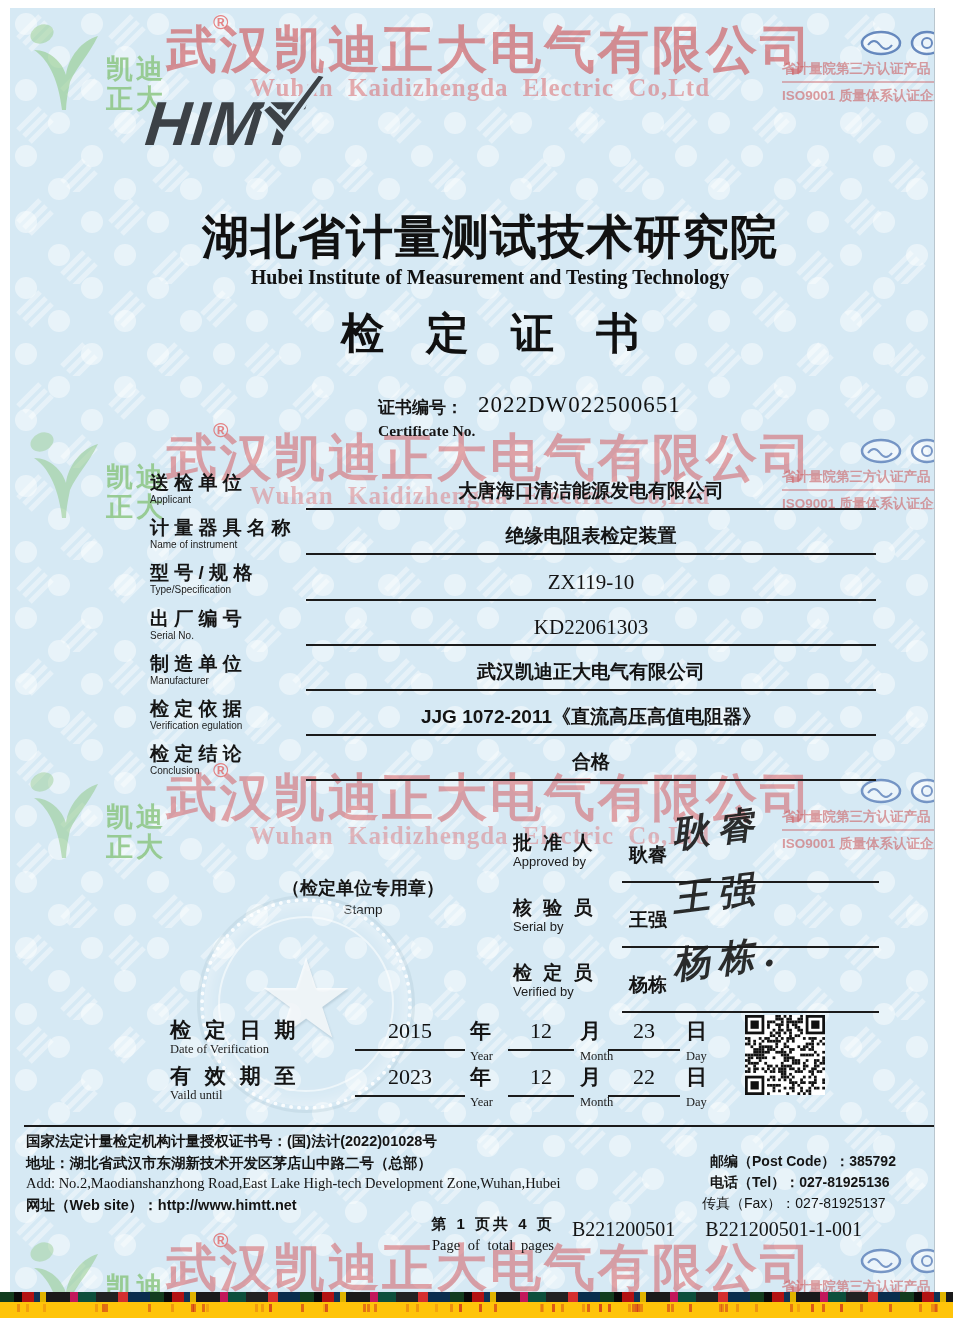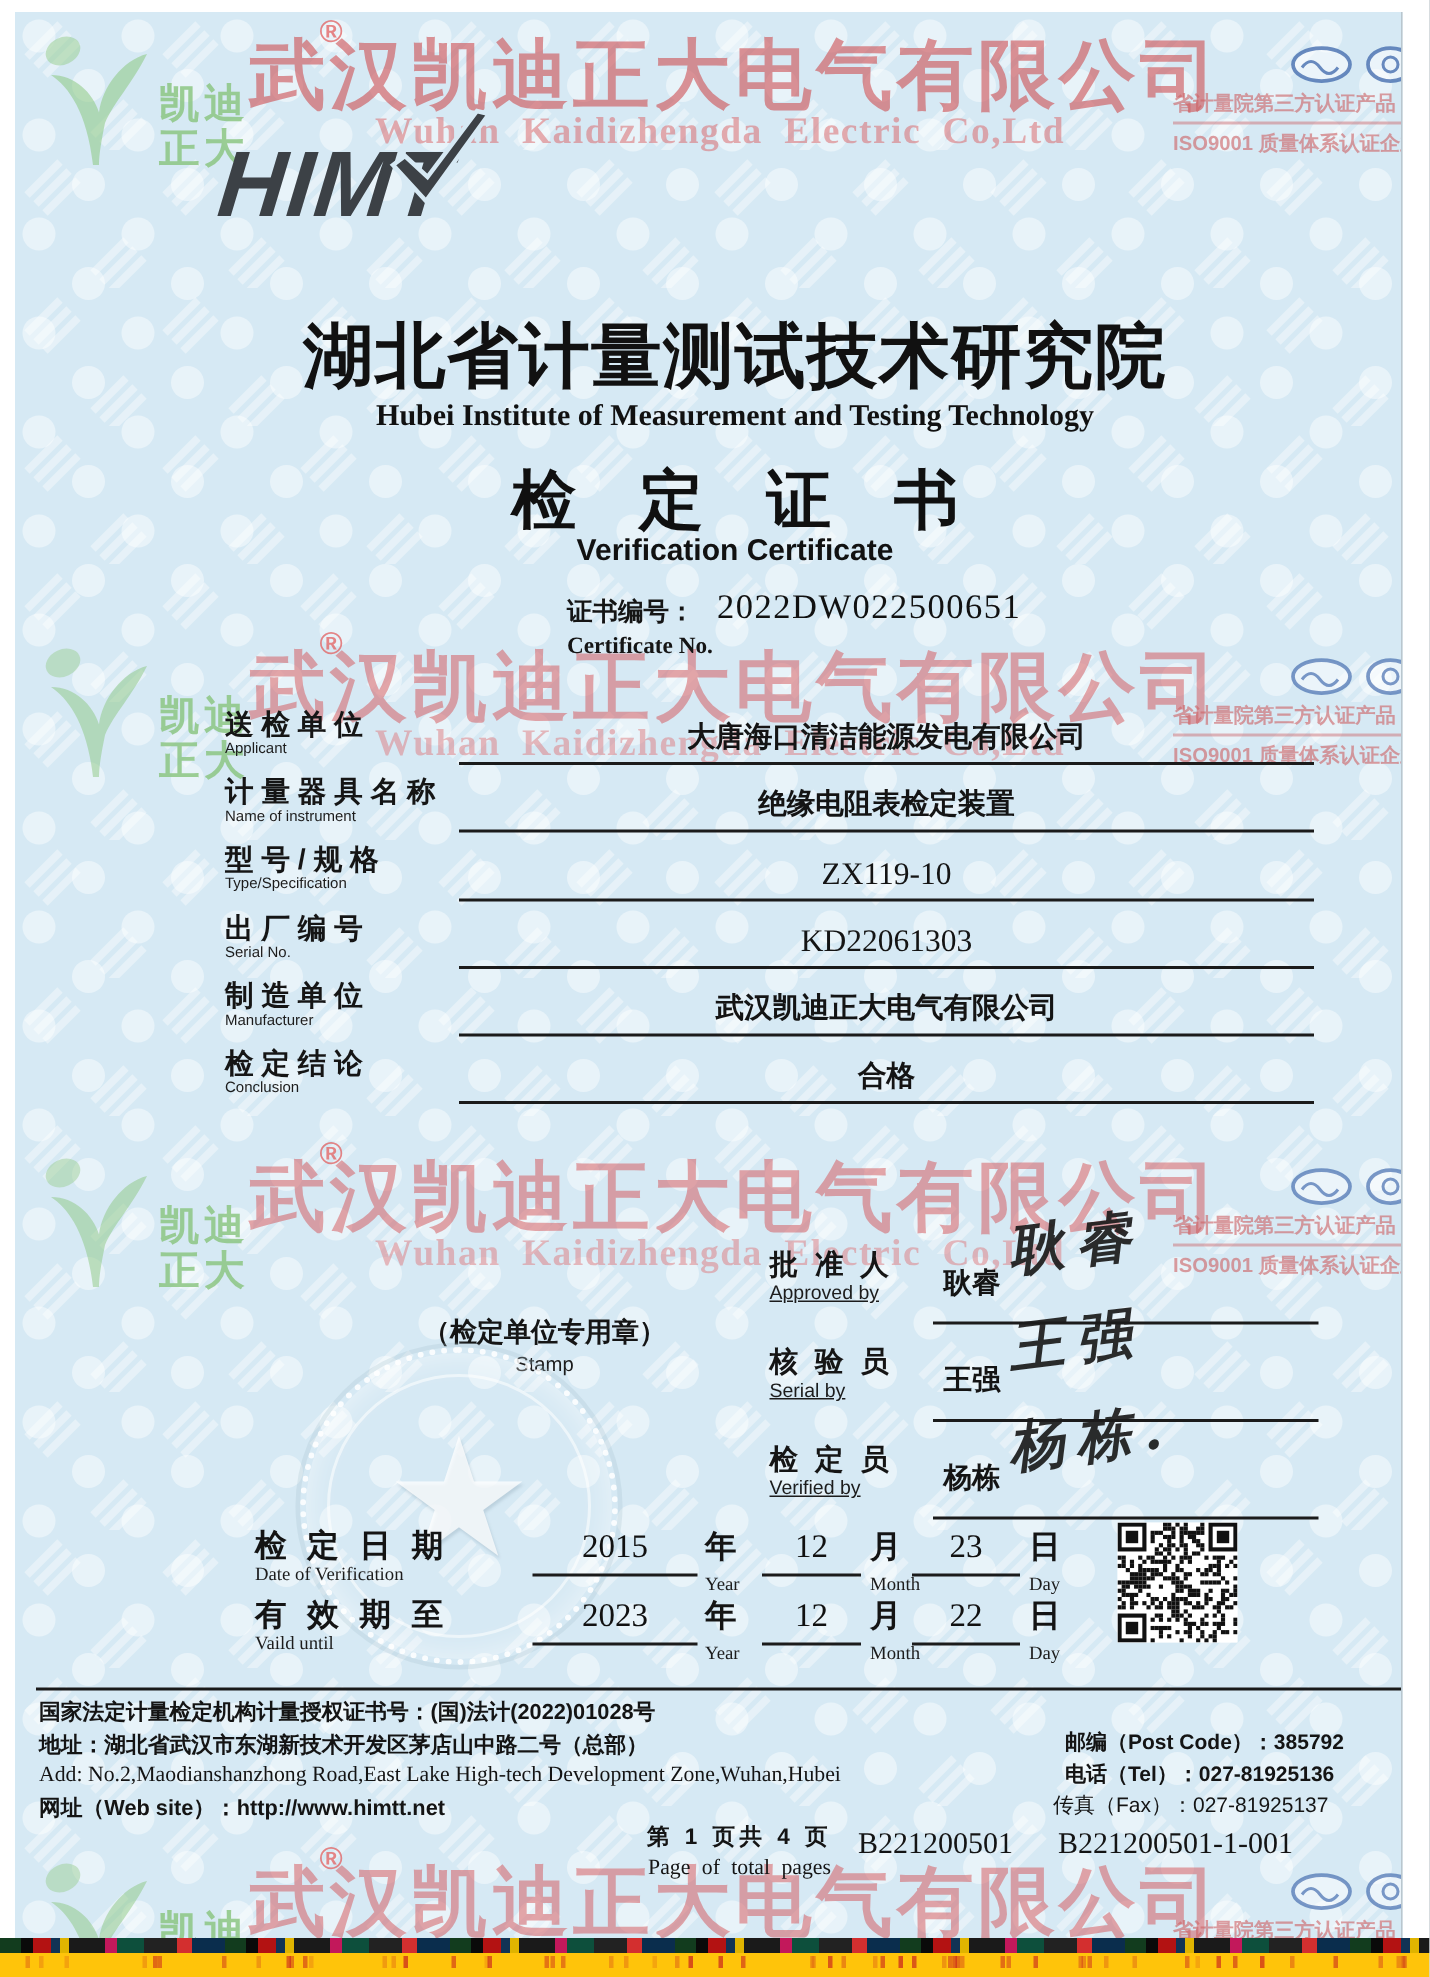--- a/index.html
+++ b/index.html
@@ -64,21 +64,21 @@
       border-bottom:2px solid #1b1b1b; }
   .fvalue { position:absolute; left:156px; right:2px; bottom:9px; text-align:center;
       font-size:19px; font-weight:600; color:#141414; white-space:nowrap; }
   .fvalue.serif { font-family:"Liberation Serif","DejaVu Serif",serif; font-weight:400; font-size:21px; }
 
   
   .signers { position:absolute; left:497px; top:812px; width:372px; }
   .srow { position:relative; height:65px; }
   .slabel-cn { position:absolute; left:6px; top:10px; font-size:19px; font-weight:bold;
       color:#151515; letter-spacing:3px; white-space:nowrap; }
-  .slabel-en { position:absolute; left:6px; top:34px; font-size:13px; color:#1c1c1c;text-decoration:underline; }
+  .slabel-en { position:absolute; left:6px; top:34px; font-size:13px; color:#1c1c1c; }
   .sname { position:absolute; left:122px; top:22px; font-size:19px; font-weight:600; color:#141414; }
   .sline { position:absolute; left:115px; right:0; bottom:2px; border-bottom:2px solid #1b1b1b; }
   .ssig { position:absolute; left:165px; top:-16px; font-family:"DejaVu Serif","Liberation Serif",serif;
       font-style:italic; font-weight:bold; font-size:37px; color:#1b1b1b;
       letter-spacing:8px; transform:rotate(-7deg); opacity:.92; white-space:nowrap; }
 
   
   .stamp-label { position:absolute; left:248px; top:868px; width:210px; text-align:center; }
   .stamp-cn { font-size:18px; font-weight:bold; color:#151515; }
   .stamp-en { font-size:13.5px; color:#1c1c1c; margin-top:2px; }
@@ -290,21 +290,20 @@
     <div class="himt">
       <div class="himt-text">HIMT</div>
       <svg class="himt-check" width="90" height="78" viewBox="0 0 90 78">
         <path d="M22 38 L44 62 L86 4 L78 2 L45 46 L30 32 Z" fill="#3c4146" stroke="#d6e9f4" stroke-width="3"></path>
       </svg>
     </div>
 
     <div class="inst-cn">湖北省计量测试技术研究院</div>
     <div class="inst-en">Hubei Institute of Measurement and Testing Technology</div>
     <div class="cert-title-cn">检定证书</div>
-    <div class="cert-title-en">Verification Certificate</div>
 
     <div class="certno">
       <div class="certno-cn">证书编号：</div>
       <div class="certno-en">Certificate No.</div>
       <div class="certno-val">2022DW022500651</div>
     </div>
 
     <div class="fields">
       <div class="frow">
         <div class="flabel-cn">送 检 单 位</div>
@@ -327,20 +326,26 @@
       <div class="frow">
         <div class="flabel-cn">出 厂 编 号</div>
         <div class="flabel-en">Serial No.</div>
         <div class="fvalue serif">KD22061303</div>
         <div class="fline"></div>
       </div>
       <div class="frow">
         <div class="flabel-cn">制 造 单 位</div>
         <div class="flabel-en">Manufacturer</div>
         <div class="fvalue">武汉凯迪正大电气有限公司</div>
+        <div class="fline"></div>
+      </div>
+      <div class="frow">
+        <div class="flabel-cn">检 定 依 据</div>
+        <div class="flabel-en">Verification egulation</div>
+        <div class="fvalue">JJG 1072-2011《直流高压高值电阻器》</div>
         <div class="fline"></div>
       </div>
       <div class="frow">
         <div class="flabel-cn">检 定 结 论</div>
         <div class="flabel-en">Conclusion</div>
         <div class="fvalue">合格</div>
         <div class="fline"></div>
       </div>
     </div>
 

